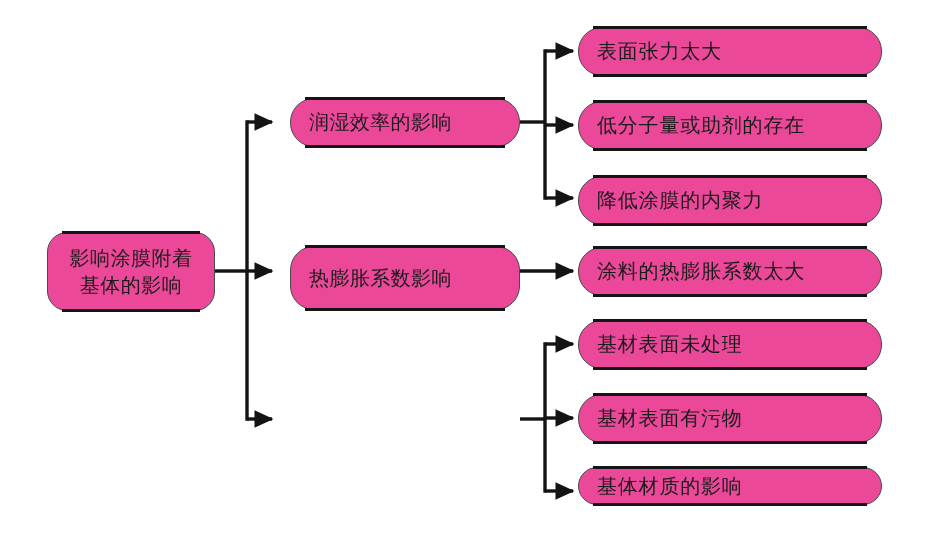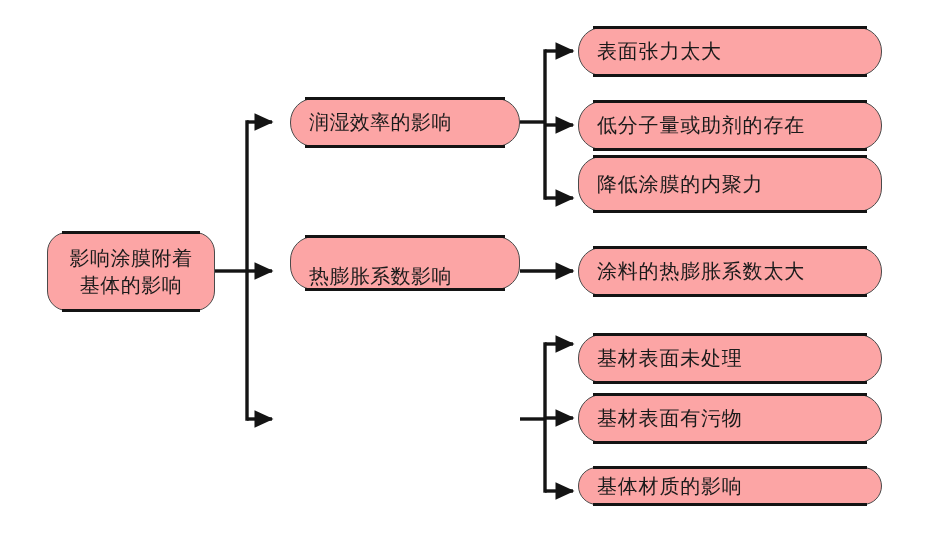--- a/index.html
+++ b/index.html
@@ -20,21 +20,21 @@
   #edges {
     position: absolute;
     left: 0;
     top: 0;
     width: 939px;
     height: 539px;
   }
   .node {
     position: absolute;
     box-sizing: border-box;
-    background: #fca5a5;
+    background: #ec4899;
     border: 1.4px solid #4a4a4a;
     border-radius: 24px;
     display: flex;
     align-items: center;
     z-index: 3;
   }
   .node .label {
     position: relative;
     z-index: 2;
     width: 100%;
@@ -125,42 +125,42 @@
 
   <div class="node root" style="left:47px; top:232px; width:168px; height:79px;">
     <span class="label">影响涂膜附着
 基体的影响</span>
   </div>
 
   <div class="node branch" style="left:290px; top:98px; width:230px; height:49px;justify-content:flex-end;">
     <span class="label">润湿效率的影响</span>
   </div>
 
-  <div class="node branch" style="left:290px; top:236px; width:230px; height:54px;align-items:flex-end;">
+  <div class="node branch" style="left:290px; top:246px; width:230px; height:64px;">
     <span class="label">热膨胀系数影响</span>
   </div>
 
 
   <div class="node leaf" style="left:578px; top:27px; width:304px; height:49px;">
     <span class="label">表面张力太大</span>
   </div>
 
   <div class="node leaf" style="left:578px; top:101px; width:304px; height:49px;">
     <span class="label">低分子量或助剂的存在</span>
   </div>
 
-  <div class="node leaf" style="left:578px; top:156px; width:304px; height:56px;">
+  <div class="node leaf" style="left:578px; top:176px; width:304px; height:49px;">
     <span class="label">降低涂膜的内聚力</span>
   </div>
 
   <div class="node leaf" style="left:578px; top:247px; width:304px; height:49px;">
     <span class="label">涂料的热膨胀系数太大</span>
   </div>
 
-  <div class="node leaf" style="left:578px; top:320px; width:304px; height:49px;margin-top:14px;">
+  <div class="node leaf" style="left:578px; top:320px; width:304px; height:49px;">
     <span class="label">基材表面未处理</span>
   </div>
 
   <div class="node leaf" style="left:578px; top:394px; width:304px; height:49px;">
     <span class="label">基材表面有污物</span>
   </div>
 
   <div class="node leaf" style="left:578px; top:467px; width:304px; height:38px;">
     <span class="label">基体材质的影响</span>
   </div>

